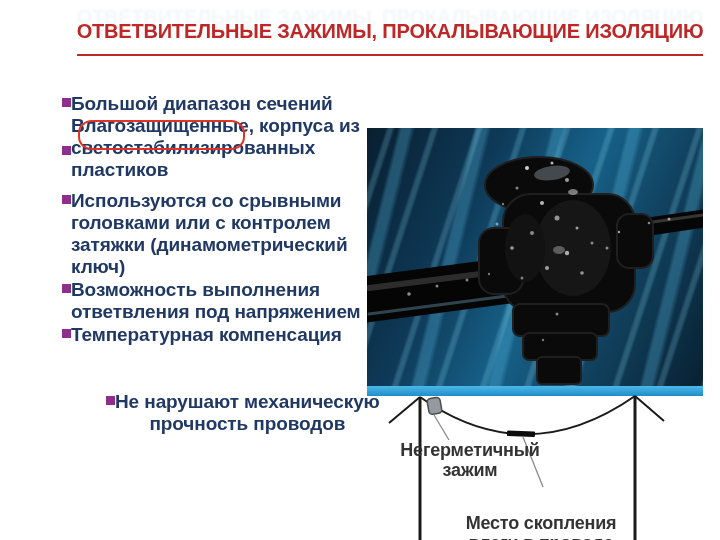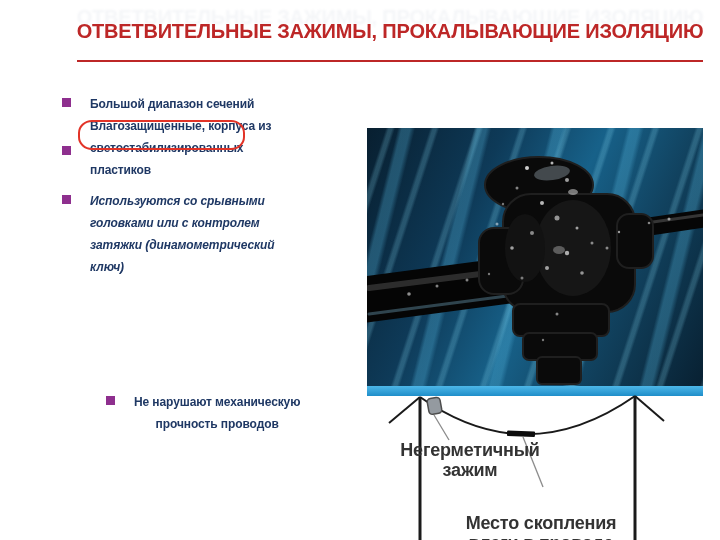--- a/index.html
+++ b/index.html
@@ -4,38 +4,38 @@
 <style>
   html,body{margin:0;padding:0;background:#ffffff;}
   .slide{
     position:relative;width:720px;height:540px;background:#ffffff;overflow:hidden;
     font-family:"Liberation Sans", sans-serif;
   }
   
   .title-wrap{position:absolute;left:60px;right:0;top:20px;text-align:center;}
   .title{
     display:inline-block;color:#bd2727;font-size:20px;font-weight:bold;
-    letter-spacing:-0.2px;border-bottom:2.5px solid #bd2727;padding-bottom:17px;
+    letter-spacing:-0.2px;border-bottom:2.5px solid #bd2727;padding-bottom:11px;
     white-space:nowrap;
   }
   .title-ghost{
     position:absolute;left:60px;right:0;top:6px;text-align:center;
     color:#6d7fa0;font-size:20px;font-weight:bold;letter-spacing:-0.2px;
     opacity:0.07;filter:blur(1px);white-space:nowrap;pointer-events:none;
   }
   
   .item{position:absolute;display:flex;align-items:flex-start;}
   .sq{width:9px;height:9px;background:#8e2f8e;margin-top:5px;flex:none;}
   .txt{
-    margin-left:19px;font-size:12px;font-weight:bold;line-height:22px;
+    font-size:19px;font-weight:bold;line-height:22px;
     color:#1f3864;white-space:pre-line;letter-spacing:-0.1px;
   }
   .i1{left:62px;top:93px;}
   .i2{left:62px;top:115px;align-items:center;}
-  .i3{left:62px;top:190px;font-style:italic;}
+  .i3{left:62px;top:190px;}
   .i4{left:62px;top:279px;}
   .i5{left:62px;top:324px;}
   .i6{left:62px;top:346px;}
   .isub{left:106px;top:391px;text-align:center;}
   .red-oval{
     position:absolute;left:78px;top:120px;width:163px;height:26px;
     border:2.5px solid #e23327;border-radius:14px/13px;z-index:6;pointer-events:none;
   }
   
   .photo{
@@ -80,20 +80,29 @@
     <span class="txt">Влагозащищенные, корпуса из
 светостабилизированных
 пластиков</span>
   </div>
   <div class="item i3">
     <span class="sq"></span>
     <span class="txt">Используются со срывными
 головками или с контролем
 затяжки (динамометрический
 ключ)</span>
+  </div>
+  <div class="item i4">
+    <span class="sq"></span>
+    <span class="txt">Возможность выполнения
+ответвления под напряжением</span>
+  </div>
+  <div class="item i5">
+    <span class="sq"></span>
+    <span class="txt">Температурная компенсация</span>
   </div>
   <div class="item isub">
     <span class="sq"></span>
     <span class="txt">Не нарушают механическую
 прочность проводов</span>
   </div>
 
   <div class="red-oval"></div>
 
   <div class="photo">

